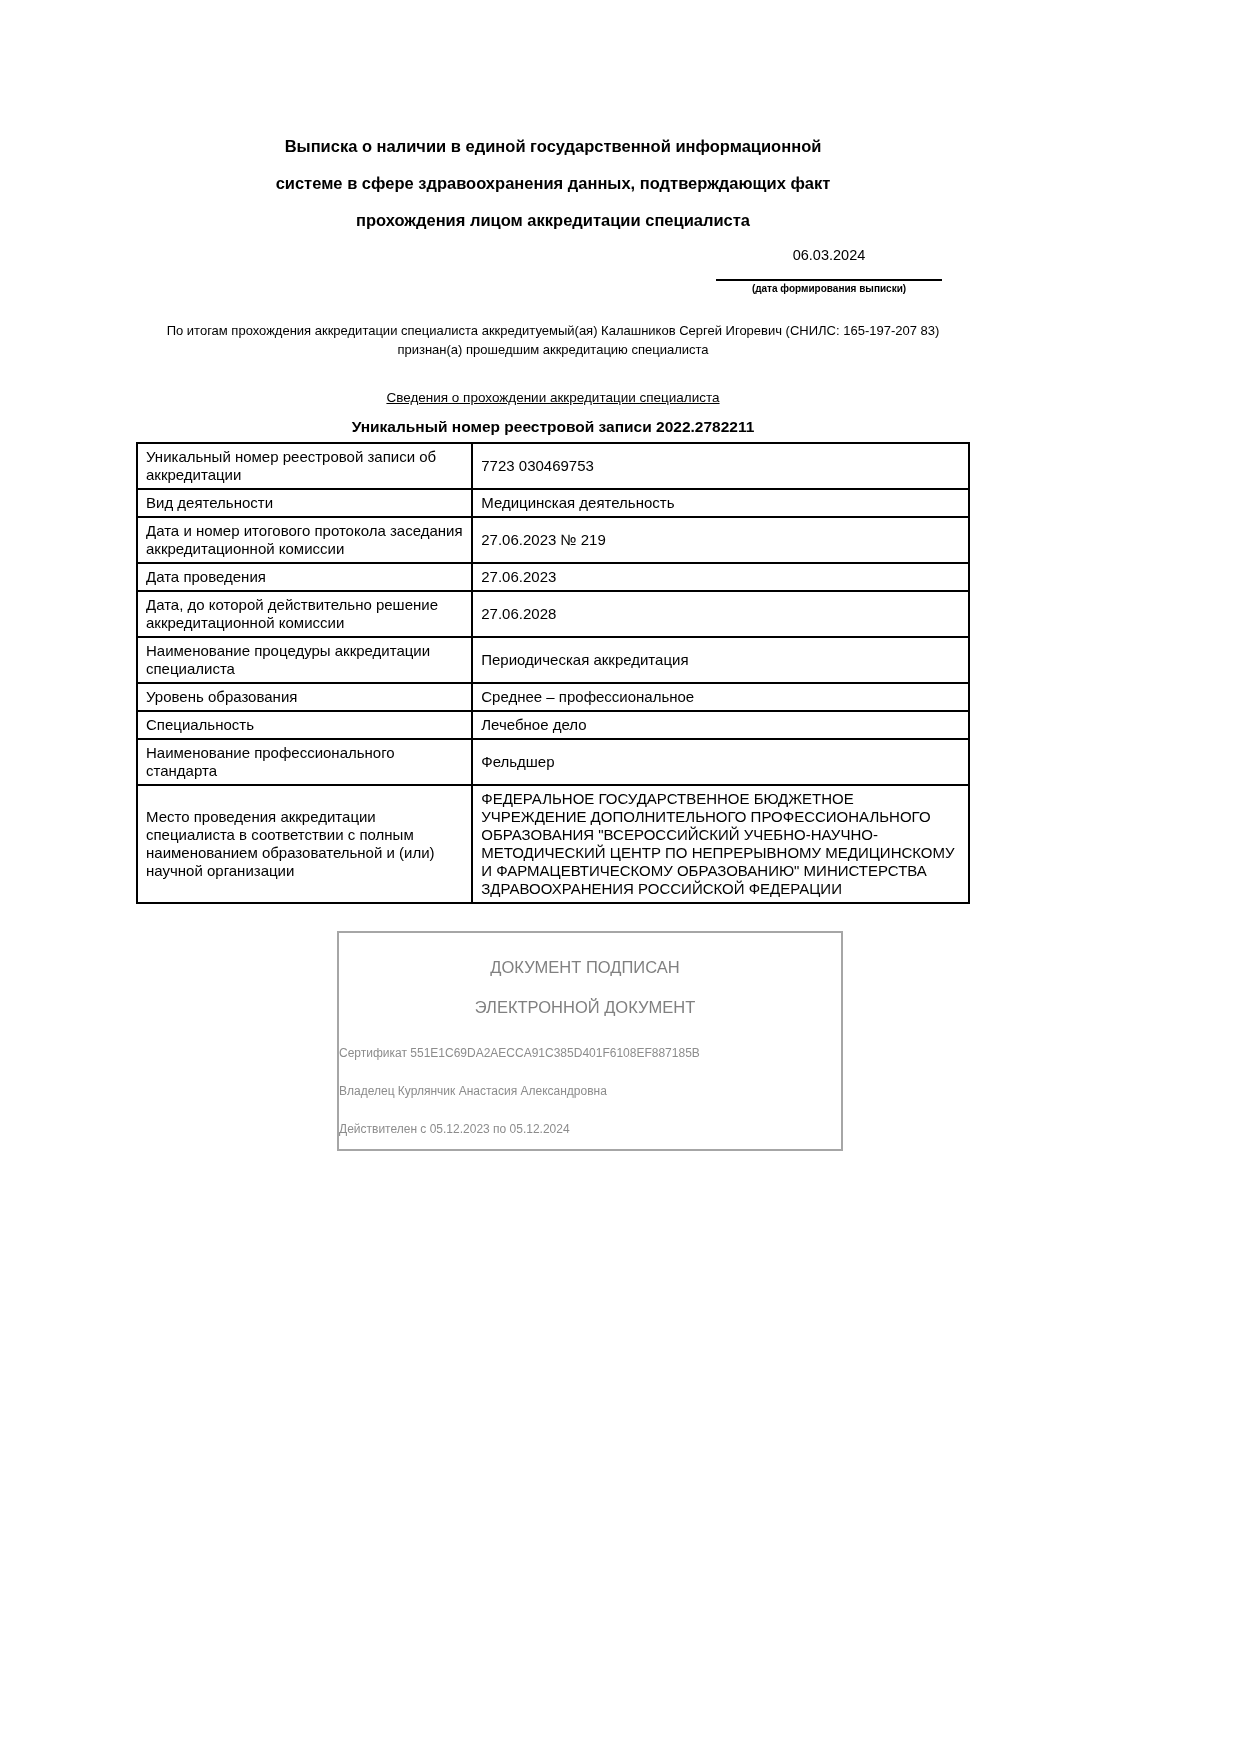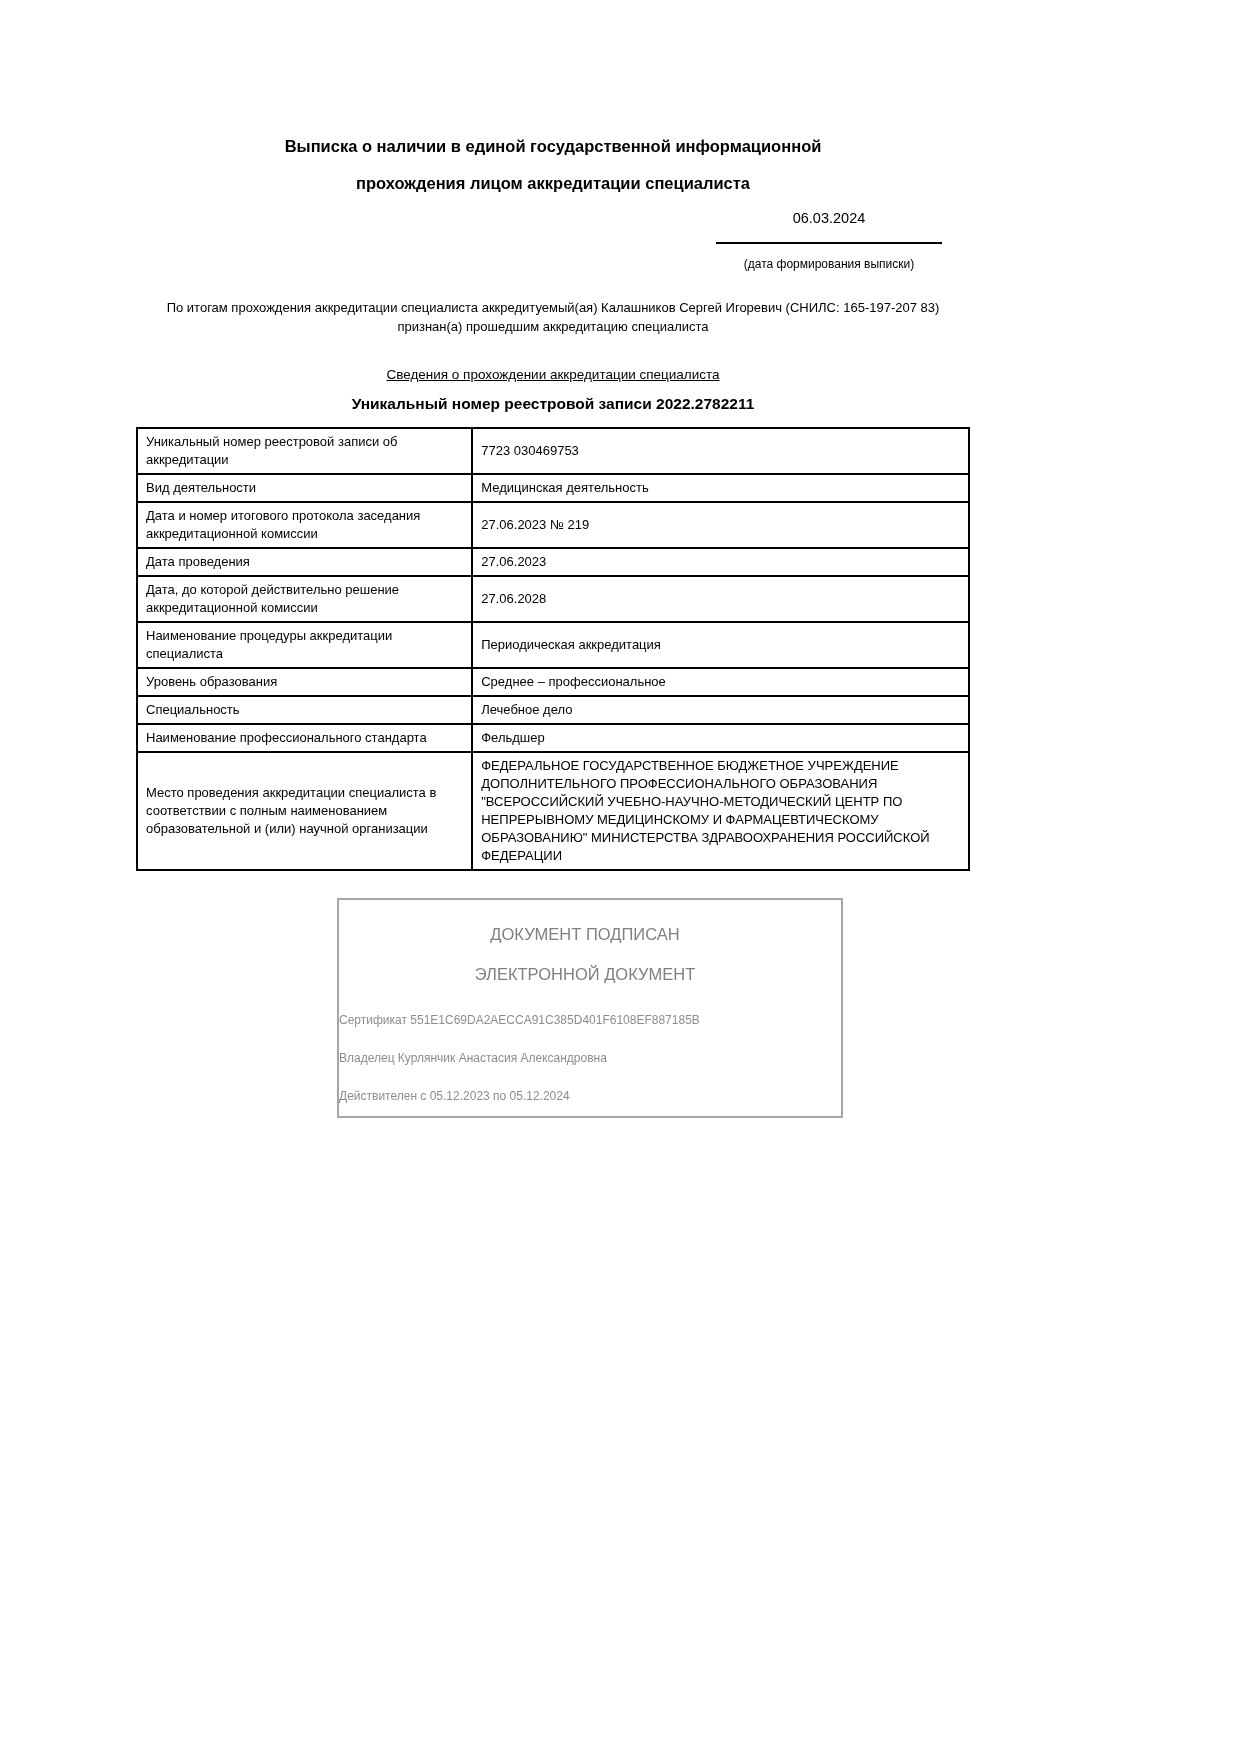--- a/index.html
+++ b/index.html
@@ -25,21 +25,21 @@
     margin-left: 580px;
     margin-top: 8px;
     width: 226px;
     text-align: center;
   }
   .date-value {
     font-size: 14.5px;
     padding-bottom: 16px;
     border-bottom: 2px solid #000;
   }
-  .date-caption { font-size: 12px; padding-top: 13px; }
+  .date-caption { font-size: 10px; padding-top: 2px; font-weight: bold; }
 
   .intro-paragraph {
     margin-top: 27px;
     text-align: center;
     font-size: 13px;
     line-height: 19px;
   }
 
   .section-heading {
     margin-top: 31px;
@@ -49,25 +49,25 @@
   }
 
   .record-heading {
     margin-top: 13px;
     text-align: center;
     font-size: 15.5px;
     font-weight: bold;
   }
 
   table.acc-table {
-    margin-top: 14px;
+    margin-top: 6px;
     width: 834px;
     border-collapse: collapse;
     border: 2px solid #4d7c0f;
-    font-size: 13px;
+    font-size: 15px;
   }
   table.acc-table td {
     border: 2px solid #000;
     vertical-align: middle;
     padding: 4px 8px;
     line-height: 18px;
   }
   td.col-label { width: 336px; }
   td.col-value { width: 498px; }
 
@@ -90,20 +90,21 @@
   .sig-line { margin-top: 14px; line-height: 24px; }
 </style>
 </head>
 <body>
 
 <div class="page">
   <div class="content">
 
     <div class="doc-title">
       <div>Выписка о наличии в единой государственной информационной</div>
+      <div>системе в сфере здравоохранения данных, подтверждающих факт</div>
       <div>прохождения лицом аккредитации специалиста</div>
     </div>
 
     <div class="date-block">
       <div class="date-value">06.03.2024</div>
       <div class="date-caption">(дата формирования выписки)</div>
     </div>
 
     <div class="intro-paragraph">По итогам прохождения аккредитации специалиста аккредитуемый(ая) Калашников Сергей Игоревич (СНИЛС: 165-197-207 83) признан(а) прошедшим аккредитацию специалиста</div>
 

